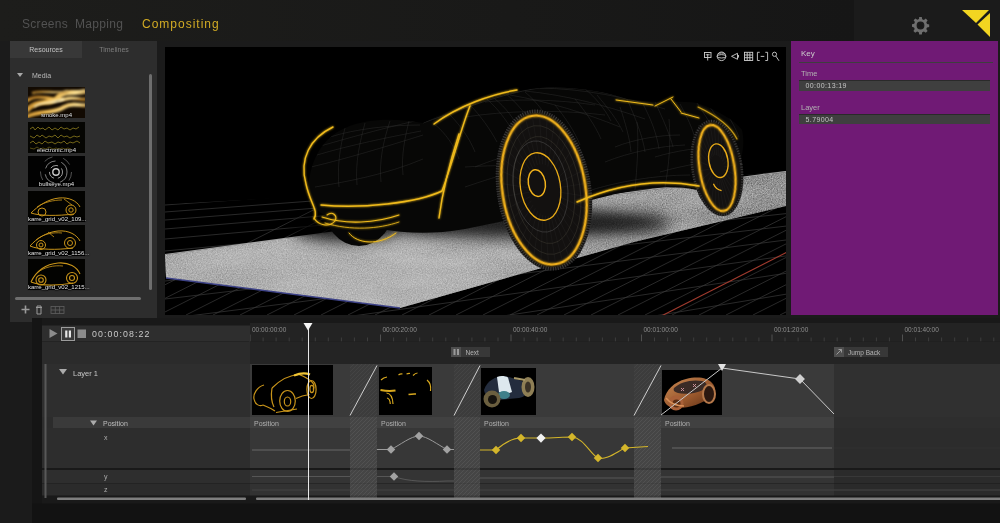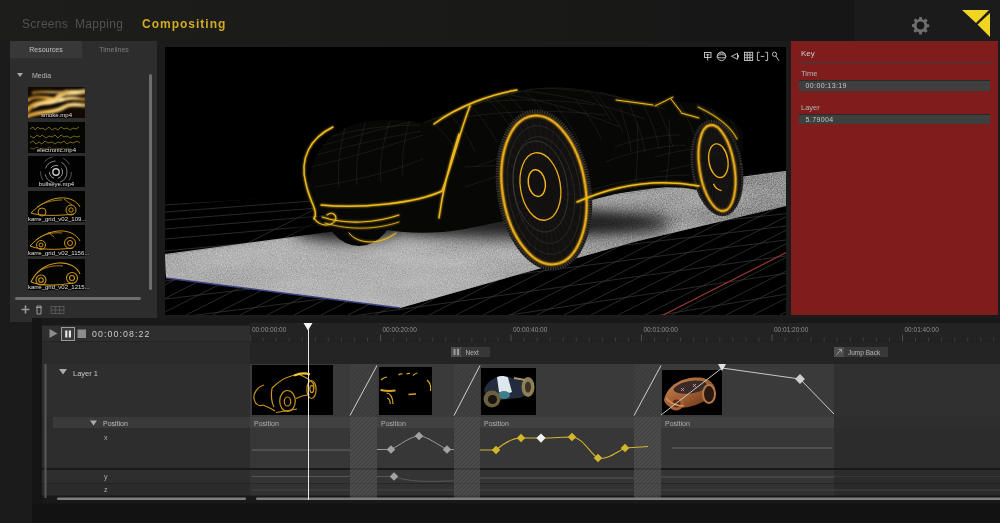--- a/index.html
+++ b/index.html
@@ -1,34 +1,34 @@
 <!DOCTYPE html>
 <html><head>
 <meta charset="utf-8">
 <style>
   html,body{margin:0;padding:0;}
   body{width:1000px;height:523px;background:#1b1b1b;font-family:"Liberation Sans",sans-serif;overflow:hidden;position:relative;}
   .abs{position:absolute;}
   
   #topbar{left:0;top:0;width:836px;height:41px;background:linear-gradient(90deg,#1d1d1b 0%,#191918 60%,#161616 100%);padding-left:18px;}
   #topbar .tab{position:absolute;top:17px;font-size:12px;color:#525252;letter-spacing:.3px;}
-  #topbar .tab.active{color:#d2ab24;font-weight:bold;}
+  #topbar .tab.active{color:#d2ab24;}
   
   #lpanel{left:10px;top:41px;width:147px;height:281px;background:#2d2d2d;}
   #lpanel .tab1{position:absolute;left:0;top:0;width:72px;height:17px;background:#383838;color:#c2c2c2;font-size:7px;line-height:17px;text-align:center;}
   #lpanel .tab2{position:absolute;left:72px;top:0;width:64px;height:17px;background:#2d2d2d;color:#7d7d7d;font-size:7px;line-height:17px;text-align:center;}
   .mediahdr{position:absolute;left:7px;top:31px;color:#b9b9b9;font-size:7px;}
   .mediahdr .tri{display:inline-block;width:0;height:0;border-left:3.5px solid transparent;border-right:3.5px solid transparent;border-top:4.5px solid #a8a8a8;margin-right:9px;vertical-align:1px;}
   .thumb{position:absolute;left:18px;width:57px;height:31px;background:#000;}
   .thumb .cap{position:absolute;left:0;right:0;bottom:0px;text-align:center;font-size:6px;color:#e2e2e2;text-shadow:0 0 2px #000,0 1px 1px #000;white-space:nowrap;}
   .thumb svg{position:absolute;left:0;top:0;}
   #lvscroll{position:absolute;left:139px;top:33px;width:2.5px;height:216px;background:#6e6e6e;border-radius:2px;}
   #lhscroll{position:absolute;left:5px;top:256px;width:126px;height:2.5px;background:#6e6e6e;border-radius:2px;}
   
-  #rpanel{left:791px;top:41px;width:207px;height:274px;background:#7f1d1d;}
+  #rpanel{left:791px;top:41px;width:207px;height:274px;background:#701a75;}
   #rpanel .title{position:absolute;left:10px;top:8px;font-size:8px;color:#cccccc;}
   #rpanel .sep{position:absolute;left:8px;top:20.5px;width:194px;height:1px;background:#3e3e3e;}
   #rpanel .lbl{position:absolute;left:10px;font-size:7.5px;color:#b2b2b2;}
   #rpanel .field{position:absolute;left:7.5px;width:184px;height:9.5px;background:#3f3f3f;border-top:1px solid #2a2a2a;color:#c6c6c6;font-size:7px;line-height:9.5px;padding-left:7px;letter-spacing:.4px;}
   
   #vp{left:165px;top:47px;width:621px;height:268px;background:#000;}
 </style>
 </head>
 <body>
   <div id="topbar" class="abs">

